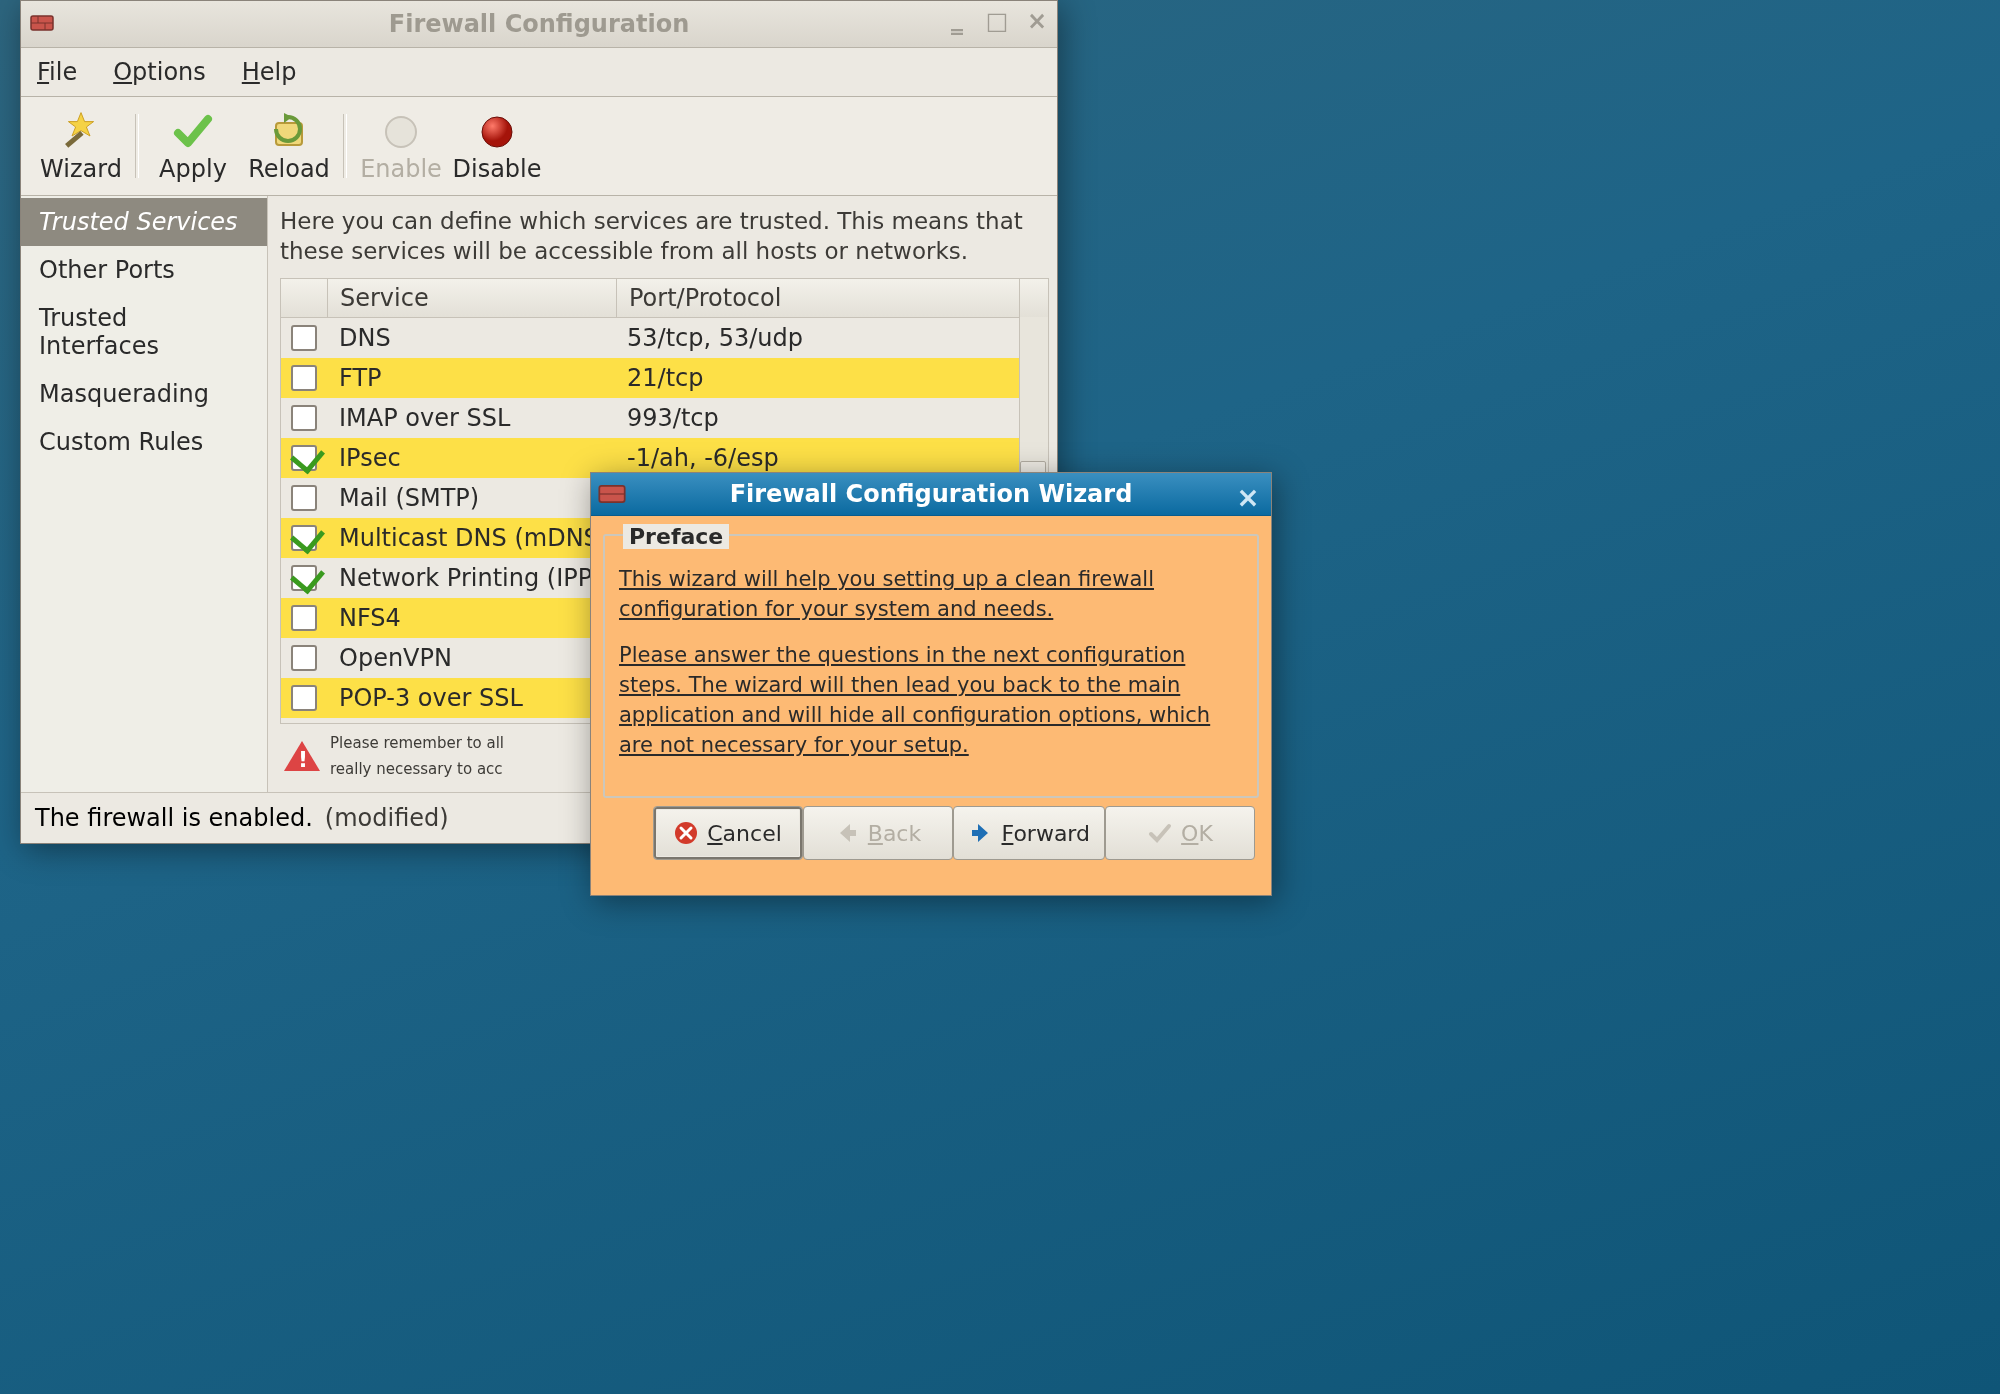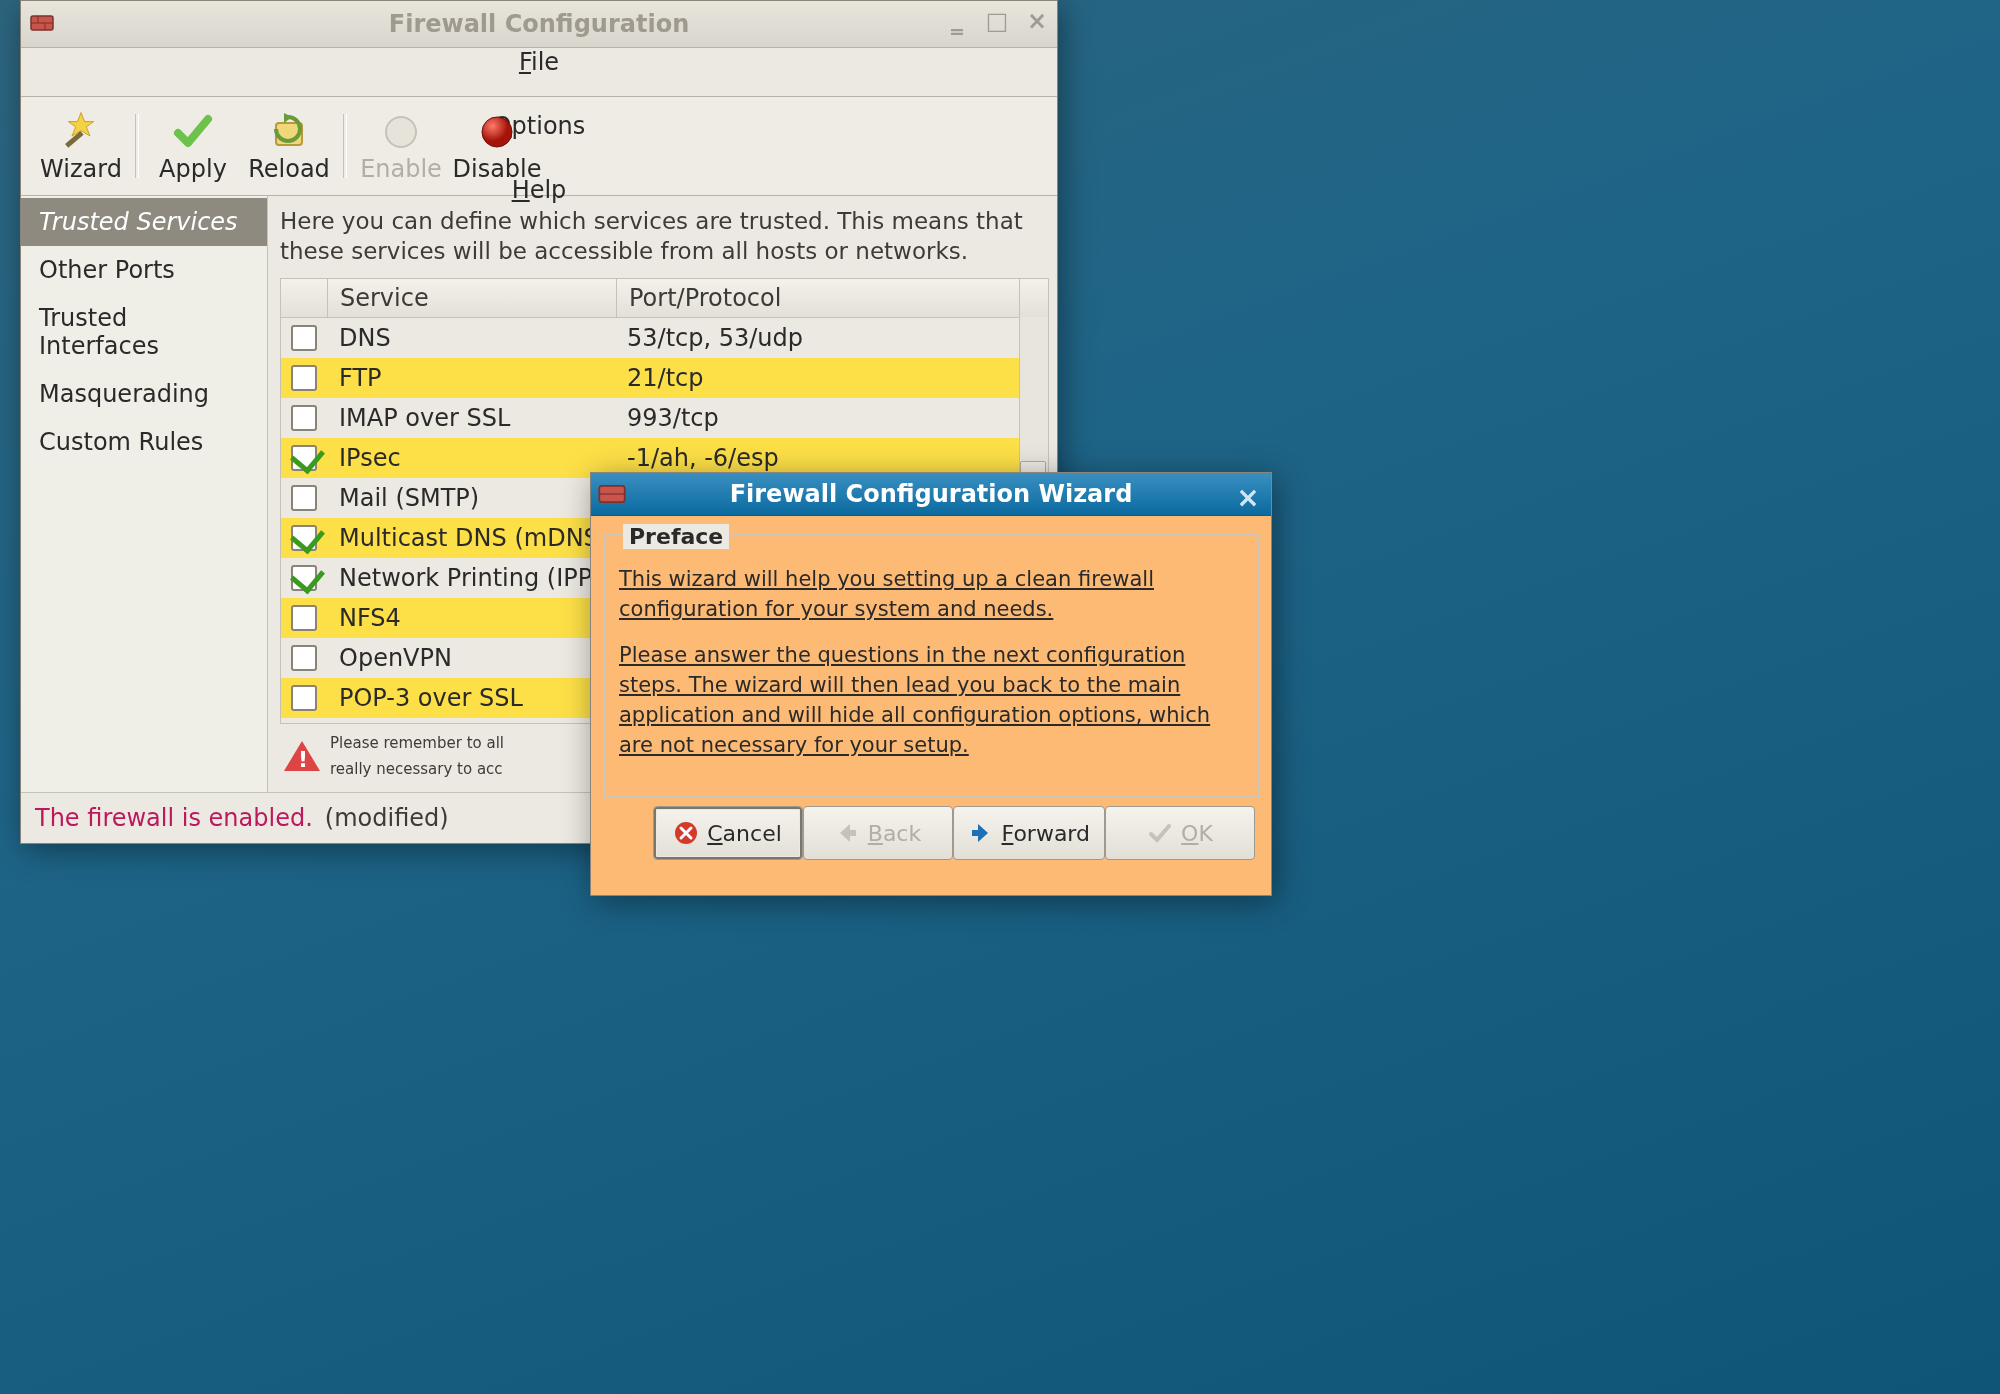--- a/index.html
+++ b/index.html
@@ -24,21 +24,21 @@
     border-bottom:1px solid #b8b3a8;
     display:flex;align-items:center;justify-content:center;
     position:relative;
     font-weight:bold;color:#9e9a90;
   }
   #main-window .titlebar .tb-icon{position:absolute;left:8px;top:9px;width:26px;height:26px;}
   #main-window .titlebar .tb-buttons{
     position:absolute;right:6px;top:8px;display:flex;gap:12px;
   }
   .tb-btn{width:28px;height:24px;color:#a09c93;font-size:24px;line-height:24px;text-align:center;cursor:default;}
-  .menubar{height:48px;display:flex;align-items:center;gap:36px;padding:0 16px;border-bottom:1px solid #b8b3a8;flex-direction:column;}
+  .menubar{height:48px;display:flex;align-items:center;gap:36px;padding:0 16px;border-bottom:1px solid #b8b3a8;}
   .menubar span u{text-decoration:underline;}
   .toolbar{height:98px;display:flex;align-items:center;padding:0 12px;border-bottom:1px solid #b8b3a8;background:#efece5;}
   .tool{display:flex;flex-direction:column;align-items:center;width:96px;cursor:default;}
   .tool.disabled{color:#b3aea3;}
   .tool .ticon{width:42px;height:42px;margin:2px 0;}
   .tool-sep{width:2px;height:64px;border-left:1px solid #c7c2b8;border-right:1px solid #fff;margin:0 6px;}
   .body{display:flex;height:596px;}
   .sidebar{width:246px;background:#efeee7;border-right:1px solid #c7c2b8;padding-top:2px;}
   .side-item{padding:10px 14px 10px 18px;cursor:default;}
   .side-item.sel{background:#8e8a80;color:#fff;font-style:italic;}
@@ -59,21 +59,21 @@
   .chk{width:22px;height:22px;border:2px solid #8a837a;border-radius:3px;background:#fff;position:relative;}
   .chk.on::after{content:"";position:absolute;left:3px;top:-4px;width:18px;height:22px;border-right:5px solid #3a9a1e;border-bottom:5px solid #3a9a1e;transform:rotate(40deg);}
   .scrollbar{position:absolute;right:0;top:38px;bottom:0;width:28px;background:#e8e5dc;border-left:1px solid #c7c2b8;}
   .sb-thumb{position:absolute;right:2px;top:144px;bottom:2px;width:24px;background:#efece5;border:1px solid #b3aea3;border-radius:2px;}
   .sb-thumb .grip{position:absolute;left:6px;right:6px;top:50%;height:2px;background:#b3aea3;box-shadow:0 -5px 0 #b3aea3,0 5px 0 #b3aea3;}
   .footer-note{display:flex;align-items:center;gap:10px;padding:6px 4px 0 4px;}
   .warn-triangle{width:0;height:0;border-left:18px solid transparent;border-right:18px solid transparent;border-bottom:30px solid #d44;position:relative;}
   .warn-triangle::after{content:"!";position:absolute;left:-4px;top:6px;color:#fff;font-weight:bold;font-size:22px;}
   .footer-note .note-text{font-size:15px;line-height:26px;color:#3d3b37;}
   .statusbar{position:absolute;left:0;right:0;bottom:0;height:50px;display:flex;align-items:center;padding:0 14px;border-top:1px solid #c7c2b8;gap:12px;}
-  .statusbar .enabled{color:#be185d;}
+  .statusbar .enabled{color:#000000;}
   .statusbar .mod{color:#3d3b37;}
   
   svg{display:block}
   
   #wizard{left:590px;top:472px;width:680px;height:422px;background:#fdba74;}
   #wizard .wtitle{
     height:42px;background:linear-gradient(#3a8fc0,#0b6aa0);
     color:#fff;font-weight:bold;text-align:center;line-height:42px;
     position:relative;border-bottom:1px solid #0a5c8c;
   }

